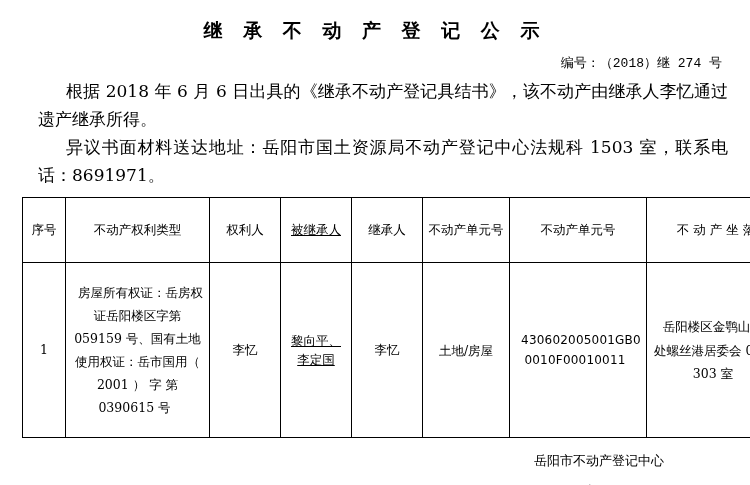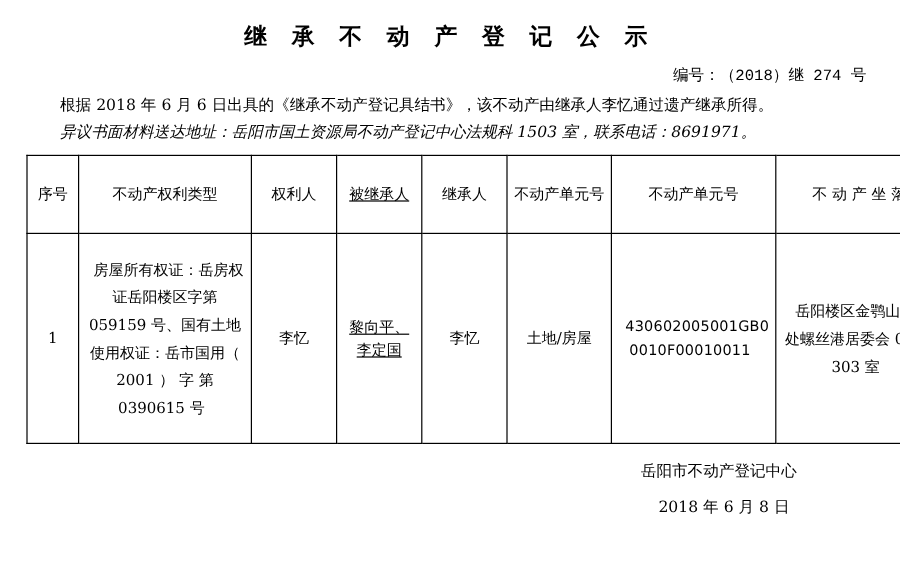--- a/index.html
+++ b/index.html
@@ -29,32 +29,31 @@
     font-family: "DejaVu Serif", "Liberation Serif", serif;
     margin: 6px 0 10px 0;
   }
   .doc-number {
     text-align: right;
     font-size: 13px;
     margin: 0 6px 6px 0;
     font-family: Liberation Mono, monospace;
   }
   .para {
-    font-size: 13px;
+    font-size: 17px;
     line-height: 1.62;
     text-align: justify;
     font-family: "DejaVu Serif", "Liberation Serif", serif;
-    margin: 0 0 1px 0;
+    margin: 0 0 1px 16px;
   }
   .para.indent {
     text-indent: 28px;
   }
   .para.addr {
     text-indent: 28px;
-    font-style: italic;
   }
   table.main {
     width: 100%;
     border-collapse: collapse;
     margin-top: 8px;
     table-layout: fixed;
   }
   table.main th, table.main td {
     border: 1px solid #000000;
     text-align: center;

